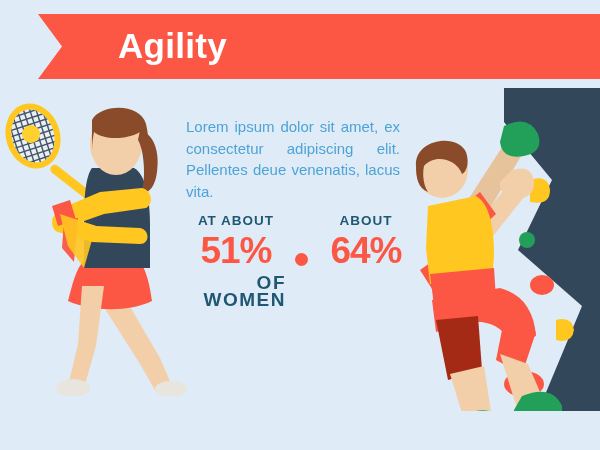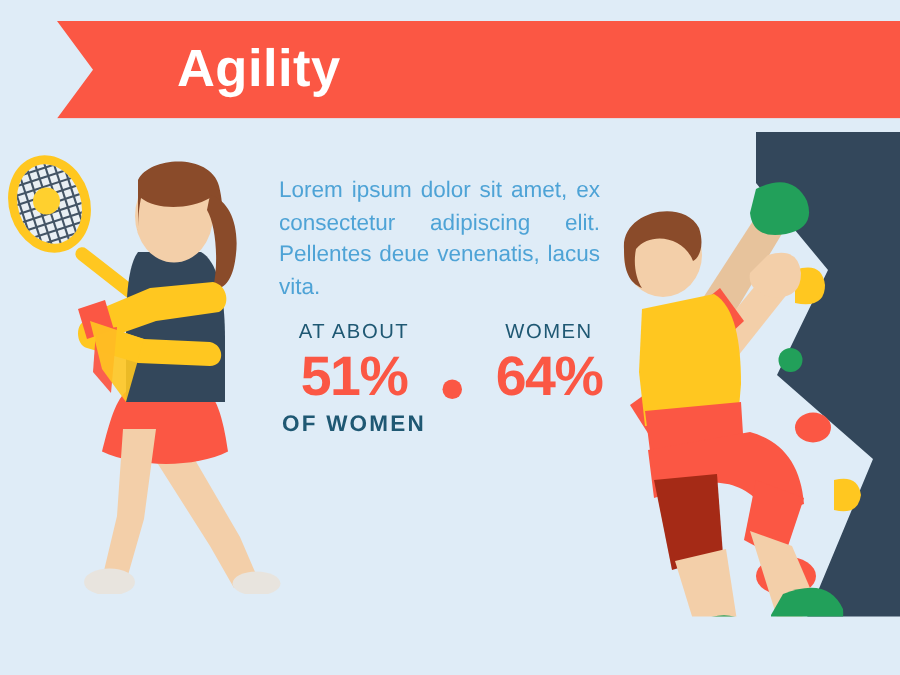--- a/index.html
+++ b/index.html
@@ -63,40 +63,41 @@
     display: flex;
     align-items: flex-start;
     justify-content: space-between;
   }
   .stat {
     width: 100px;
     text-align: center;
   }
   .stat-top {
     font-size: 13.5px;
-    font-weight: normal;
+    font-weight: bold;
     color: #1f5873;
     letter-spacing: 1px;
     line-height: 17px;
   }
   .stat-value {
     font-size: 37px;
     font-weight: bold;
     color: #fb5744;
     line-height: 42px;
     letter-spacing: -1px;
     margin-top: 1px;
   }
   .stat-bottom {
-    font-size: 15px;
+    font-size: 19px;
     font-weight: bold;
     color: #1f5873;
     letter-spacing: 1.5px;
     line-height: 17px;
     margin-top: 2px;
+    text-align: right;
   }
   .stat-dot {
     width: 13px;
     height: 13px;
     border-radius: 50%;
     background: #fb5744;
     margin-top: 41px;
     flex: 0 0 auto;
   }
 
@@ -230,19 +231,19 @@
 
     <div class="stat">
       <div class="stat-top">AT ABOUT</div>
       <div class="stat-value">51%</div>
       <div class="stat-bottom">OF WOMEN</div>
     </div>
 
     <div class="stat-dot"></div>
 
     <div class="stat">
-      <div class="stat-top">WOMEN</div>
+      <div class="stat-top">ABOUT</div>
       <div class="stat-value">64%</div>
     </div>
 
   </div>
 
 </div>
 
 </body></html>

